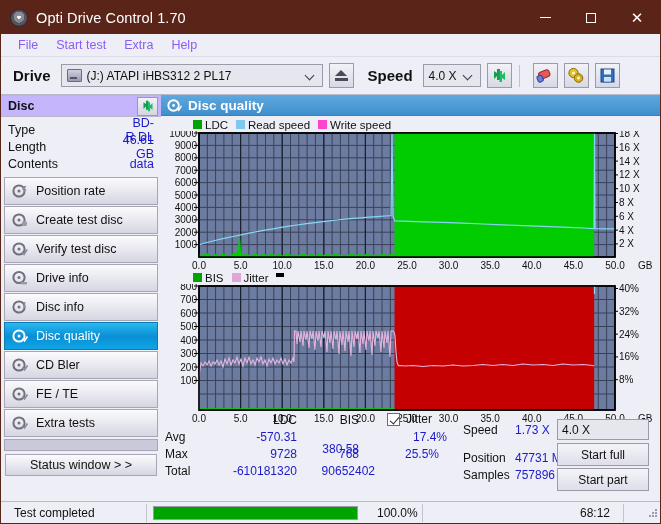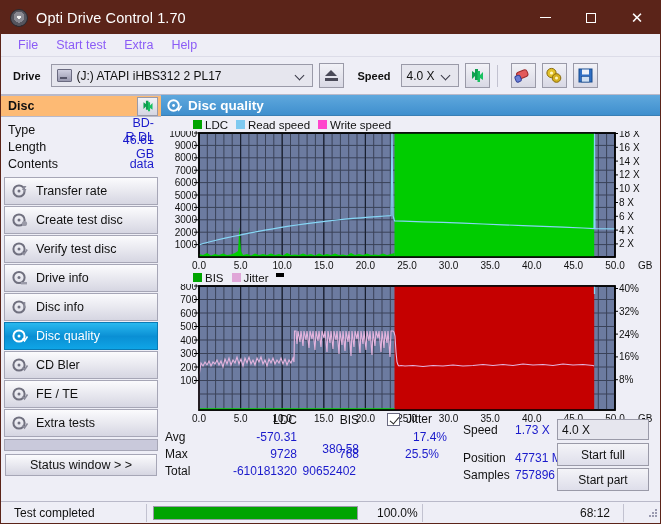--- a/index.html
+++ b/index.html
@@ -56,21 +56,21 @@
   }
   .menu-item { padding: 2px 9px; }
   
   .toolbar {
     height: 38px;
     display: flex; align-items: center;
     padding: 0 6px;
     background: #eeeef6;
     border-bottom: 1px solid #b9b9c9;
   }
-  .tb-label { font-size: 11px; font-weight: bold; color: #111; margin: 0 10px 0 6px; }
+  .tb-label { font-size: 15px; font-weight: bold; color: #111; margin: 0 10px 0 6px; }
   .combo {
     height: 23px;
     background: #e6e6ee;
     border: 1px solid #9a9aa8;
     display: flex; align-items: center;
     font-size: 12px; color: #111;
     padding: 0 3px;
     position: relative;
   }
   .combo .chev {
@@ -107,21 +107,21 @@
   
   .body { display: flex; height: 398px; }
   .left { width: 160px; flex: none; background: #eeeef6; }
   .right { flex: 1; position: relative; background: #eeeef6; }
   
   .panel-head {
     height: 22px; display: flex; align-items: center;
     border-top: 1px solid #b9b9c9;
     border-bottom: 1px solid #b9b9c9;
     padding-left: 7px; font-size: 12.5px; font-weight: bold; color: #111;
-    background: #fdba74;
+    background: #c4b5fd;
   }
   .panel-head .hbtn {
     margin-left: auto; margin-right: 3px;
     width: 21px; height: 19px;
     background: linear-gradient(#f2f2f7, #d5d5e2);
     border: 1px solid #9a9aa8;
     display: flex; align-items: center; justify-content: center;
   }
   .disc-info { padding: 4px 7px 2px 7px; font-size: 12.5px; color: #111; }
   .di-row { display: flex; align-items: center; height: 17px; gap: 48px; }
@@ -341,21 +341,21 @@
         </div>
       </div>
 
       <div class="navlist">
         <div class="nav">
           <svg class="nav-icon" viewBox="0 0 16 16">
               <circle cx="7" cy="8" r="5.6" fill="none" stroke="#70707f" stroke-width="2"></circle>
               <circle cx="7" cy="8" r="1.5" fill="#70707f"></circle>
               <path d="M12 3 l2.5 0 -2 3 2 0 -3.5 5 1 -4 -2 0z" fill="#8a8a99"></path>
             </svg>
-          <span>Transfer rate</span>
+          <span>Position rate</span>
         </div>
         <div class="nav">
           <svg class="nav-icon" viewBox="0 0 16 16">
               <circle cx="7" cy="8" r="5.6" fill="none" stroke="#70707f" stroke-width="2"></circle>
               <circle cx="7" cy="8" r="1.5" fill="#70707f"></circle>
               <circle cx="12.5" cy="11.5" r="2.6" fill="#9a9aa8"></circle>
             </svg>
           <span>Create test disc</span>
         </div>
         <div class="nav">
@@ -783,21 +783,21 @@
         <div class="stat-col-head sv" style="left:134px; top:29px; width:62px; text-align:right;">380.58</div>
         <div class="stat-col-head sv" style="left:222px; top:17px; width:62px; text-align:right;">17.4%</div>
 
         <div class="stat-col-head" style="left:2px; top:34px;">Max</div>
         <div class="stat-col-head sv" style="left:72px; top:34px; width:62px; text-align:right;">9728</div>
         <div class="stat-col-head sv" style="left:134px; top:34px; width:62px; text-align:right;">768</div>
         <div class="stat-col-head sv" style="left:214px; top:34px; width:62px; text-align:right;">25.5%</div>
 
         <div class="stat-col-head" style="left:2px; top:51px;">Total</div>
         <div class="stat-col-head sv" style="left:48px; top:51px; width:86px; text-align:right;">-610181320</div>
-        <div class="stat-col-head sv" style="left:131px; top:51px; width:62px; text-align:right;">90652402</div>
+        <div class="stat-col-head sv" style="left:150px; top:51px; width:62px; text-align:right;">90652402</div>
 
         <div class="stat-col-head" style="left:300px; top:10px;">Speed</div>
         <div class="stat-col-head sv" style="left:352px; top:10px;">1.73 X</div>
         <div class="stat-col-head" style="left:300px; top:38px;">Position</div>
         <div class="stat-col-head sv" style="left:352px; top:38px;">47731 MB</div>
         <div class="stat-col-head" style="left:300px; top:55px;">Samples</div>
         <div class="stat-col-head sv" style="left:352px; top:55px;">757896</div>
 
         <div class="spd-combo" style="left:394px; top:6px;">
           <span>4.0 X</span>

